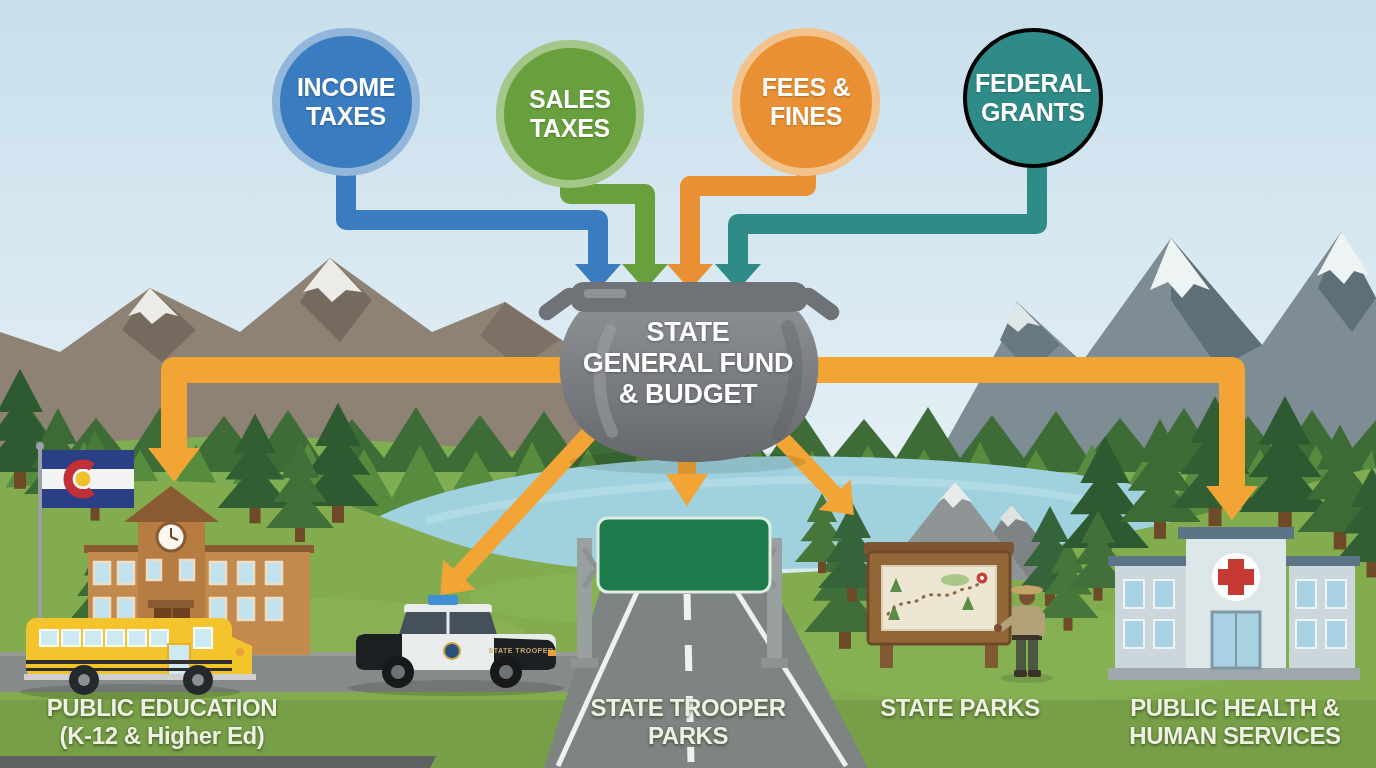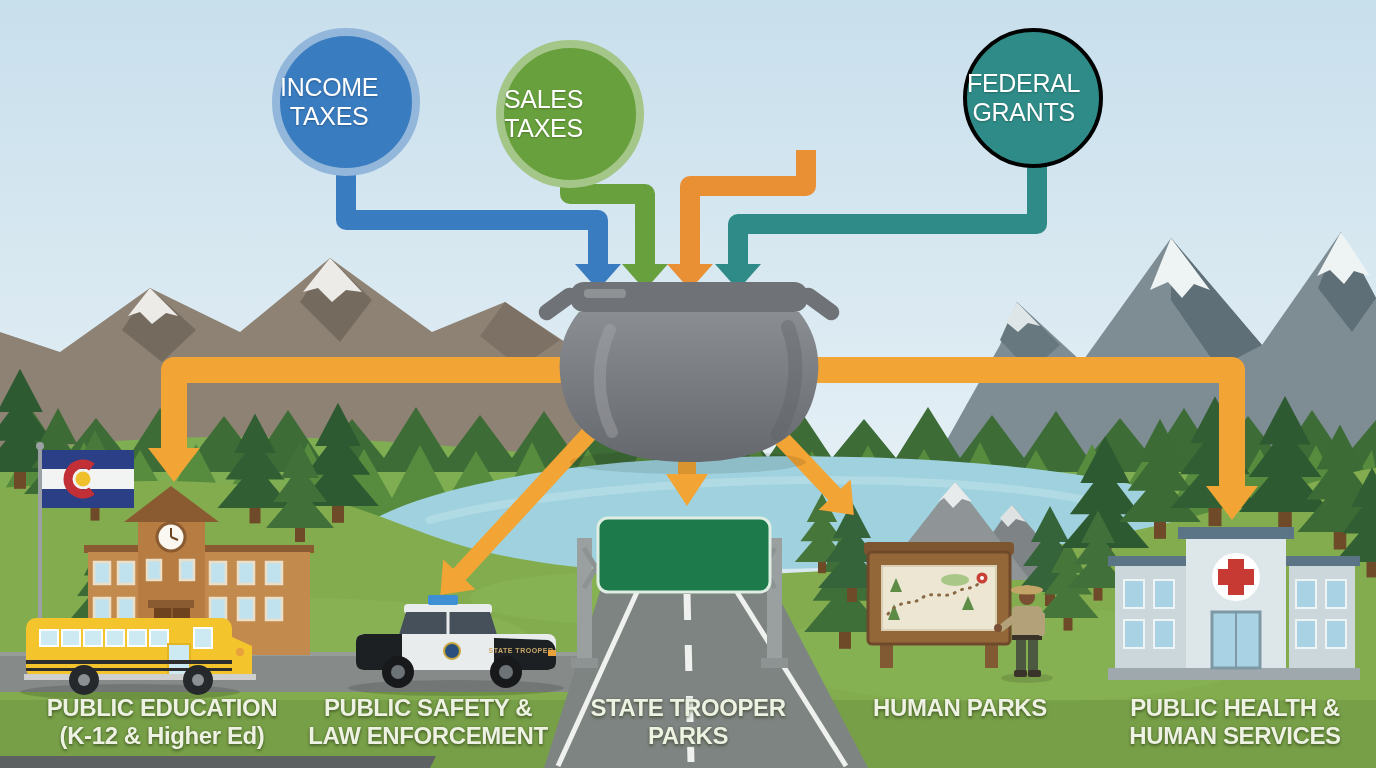--- a/index.html
+++ b/index.html
@@ -4,22 +4,22 @@
 <style>
   html,body{margin:0;padding:0;background:#222;}
   #stage{
     position:relative;width:1376px;height:768px;overflow:hidden;
     font-family:"Liberation Sans","DejaVu Sans",sans-serif;
     background:#d9e9f2;
   }
   #scene{position:absolute;left:0;top:0;}
   .src-circle{
     position:absolute;width:132px;height:132px;border-radius:50%;
-    display:flex;align-items:center;justify-content:flex-start;text-align:center;
-    color:#fff;font-weight:normal;font-size:25px;line-height:29px;letter-spacing:-.3px;
+    display:flex;align-items:center;justify-content:center;text-align:center;
+    color:#fff;font-weight:bold;font-size:25px;line-height:29px;letter-spacing:-.3px;
     text-shadow:0 1px 2px rgba(0,0,0,.25);
   }
   .src-circle span{display:block;}
   #c-income {left:272px;top:28px;background:#3a7cc0;border:8px solid #93b7da;}
   #c-sales  {left:496px;top:40px;background:#67a03c;border:8px solid #a5c689;}
   #c-fees   {left:732px;top:28px;background:#e89033;border:8px solid #f2c38d;}
   #c-federal{left:963px;top:28px;background:#2f8b87;border:4px solid #000000;}
   .fund-label{
     position:absolute;left:568px;top:317px;width:240px;text-align:center;
     color:#fff;font-weight:bold;font-size:27px;line-height:31px;letter-spacing:-.3px;
@@ -330,41 +330,48 @@
         <span>INCOME</span>
         <span>TAXES</span>
       </div>
 </div>
 <div class="src-circle" id="c-sales">
   <div>
         <span>SALES</span>
         <span>TAXES</span>
       </div>
 </div>
+<div class="src-circle" id="c-fees">
+  <div>
+        <span>FEES &amp;</span>
+        <span>FINES</span>
+      </div>
+</div>
 <div class="src-circle" id="c-federal">
   <div>
         <span>FEDERAL</span>
         <span>GRANTS</span>
       </div>
 </div>
 
+<div class="fund-label">
+  <span>STATE</span><br>
+  <span>GENERAL FUND</span><br>
+  <span>&amp; BUDGET</span>
+</div>
 
 <div class="cat-label" id="cat-0">
   <span>PUBLIC EDUCATION</span>
   <span>(K-12 &amp; Higher Ed)</span>
 </div>
-<div class="cat-label" id="cat-1">
-  <span>PUBLIC SAFETY &amp;</span>
-  <span>LAW ENFORCEMENT</span>
-</div>
 <div class="cat-label" id="cat-2">
   <span>STATE TROOPER</span>
   <span>PARKS</span>
 </div>
 <div class="cat-label" id="cat-3">
-  <span>HUMAN PARKS</span>
+  <span>STATE PARKS</span>
 </div>
 <div class="cat-label" id="cat-4">
   <span>PUBLIC HEALTH &amp;</span>
   <span>HUMAN SERVICES</span>
 </div>
 
 </div>
 
 </body></html>

